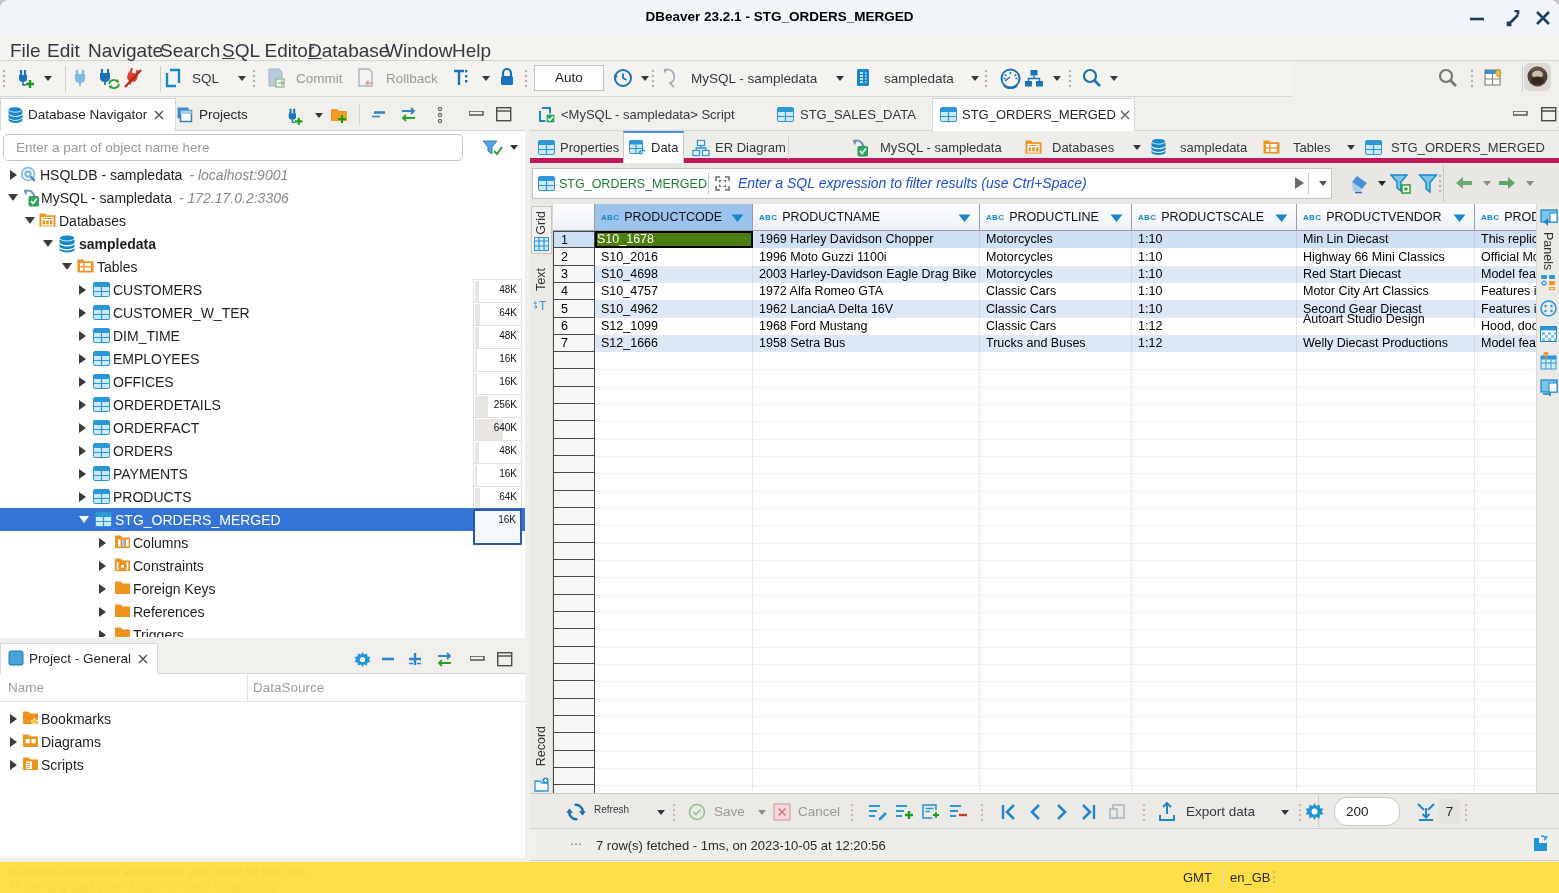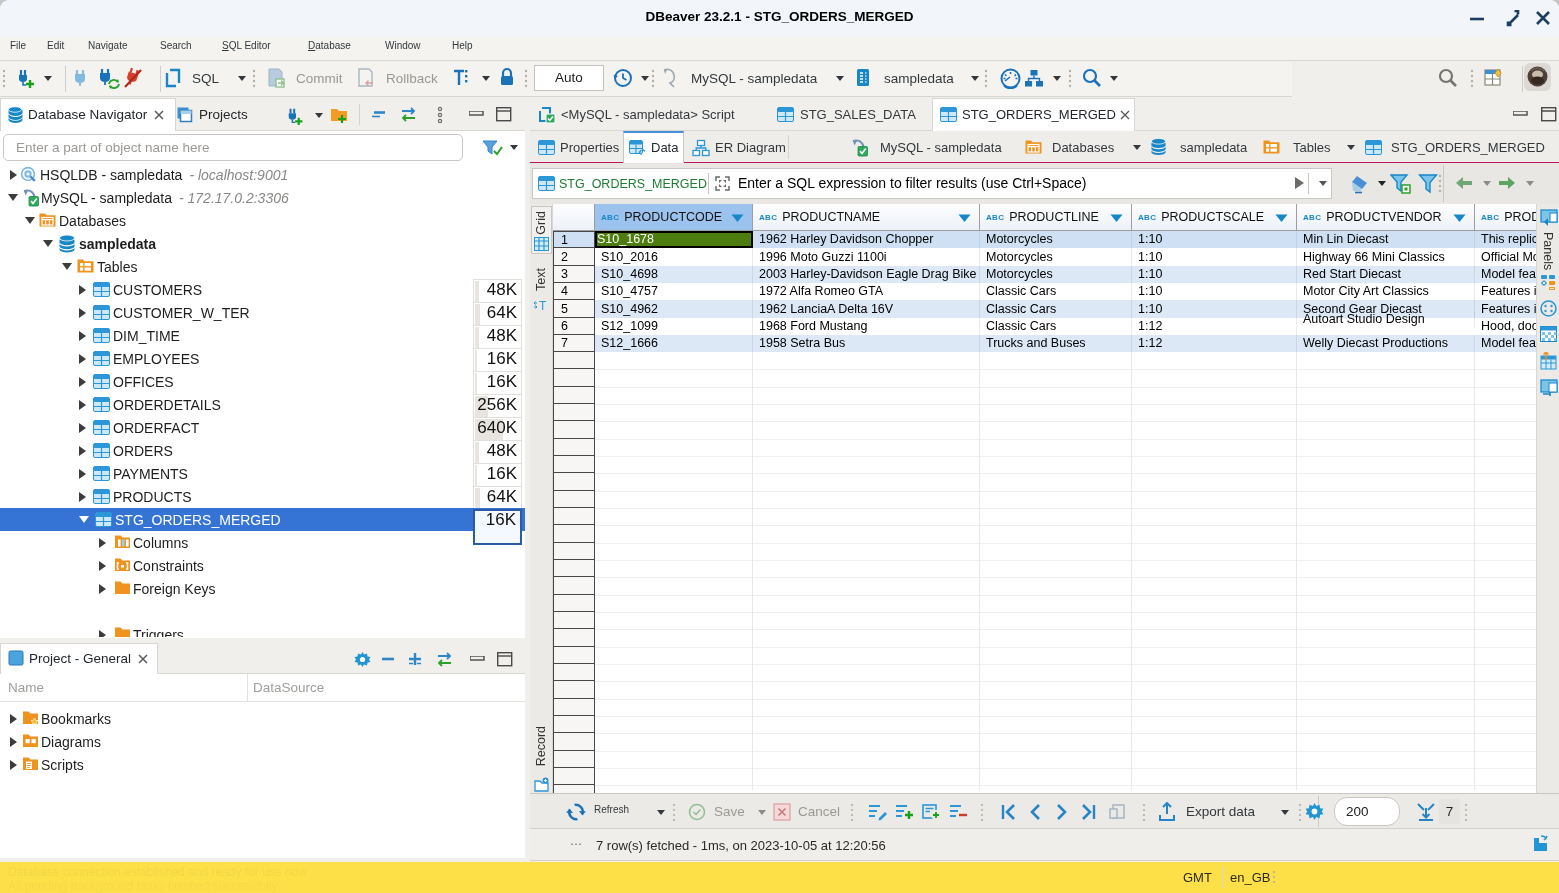--- a/index.html
+++ b/index.html
@@ -4,49 +4,49 @@
 <style>
 * { margin:0; padding:0; box-sizing:border-box; }
 html,body { width:1559px; height:893px; background:#c6c6c6; font-family:"Liberation Sans",sans-serif; overflow:hidden; }
 .win { position:absolute; left:0; top:0; width:1559px; height:893px; border-radius:9px 9px 0 0; overflow:hidden; background:#f1efec; }
 .abs { position:absolute; }
 
 .titlebar { position:absolute; left:0; top:0; width:1559px; height:37px; background:#f2f5fa; }
 .title { position:absolute; left:0; right:0; top:9px; text-align:center; font-size:13.5px; font-weight:bold; color:#000000; }
 
 .menubar { position:absolute; left:0; top:37px; width:1559px; height:24px; background:#f4f3f0; border-bottom:1px solid #d9d7d4; }
-.menubar span { position:absolute; top:3px; font-size:10px; color:#33383d; }
+.menubar span { position:absolute; top:3px; font-size:19px; color:#33383d; }
 
 .toolbar { position:absolute; left:0; top:62px; width:1292px; height:35px; background:#f4f3f0; border-bottom:1px solid #d9d7d4; }
 .sep { width:1px; height:26px; background:#cfcdca; margin:0 6px; }
 .tbtxt { font-size:13.5px; color:#33383d; margin:0 4px; }
 .tbtxt.dis { color:#9a9893; }
 .dd { width:0; height:0; border-left:4.5px solid transparent; border-right:4.5px solid transparent; border-top:5.5px solid #33383d; margin:0 5px; }
 .dd.gray { border-top-color:#8d8b88; }
 .combo { width:70px; height:26px; background:#fff; border:1px solid #c4c2bf; text-align:center; font-size:13.5px; color:#222; line-height:24px; }
 
 .navpanel { position:absolute; left:0; top:98px; width:525px; height:540px; background:#fff; }
 .navtabs { position:absolute; left:0; top:98px; width:525px; height:33px; background:#f1efec; }
 .filterbox { position:absolute; left:3px; top:134px; width:460px; height:27px; background:#fff; border:1px solid #c9c7c4; border-radius:5px; font-size:13.5px; color:#9b9996; line-height:25px; padding-left:12px; }
 .tree { position:absolute; left:0; top:163px; width:525px; }
 .trow { position:absolute; left:0; width:525px; height:23px; display:flex; align-items:center; font-size:14px; color:#1e1e1e; }
 .trow .arr { width:0; height:0; position:absolute; }
 .arr-r { border-top:5px solid transparent; border-bottom:5px solid transparent; border-left:7px solid #3c3c3c; }
 .arr-d { border-left:5.5px solid transparent; border-right:5.5px solid transparent; border-top:7px solid #3c3c3c; }
 .arr-d.white { border-top-color:#fff; }
-.kbox { position:absolute; left:473px; width:49px; height:36px; top:1px; background:#fff; border:1px solid #e2e0dd; font-size:17px; color:#111; text-align:right; line-height:19px; padding-right:4px; }
+.kbox { position:absolute; left:473px; width:49px; height:36px; top:1px; background:#fff; border:1px solid #e2e0dd; font-size:10px; color:#111; text-align:right; line-height:19px; padding-right:4px; }
 .trow.sel { background:#3574d4; color:#fff; }
 .trow.sel .kbox { border:2px solid #2c5aa8; background:#f4f8ff; line-height:17px; }
 
 .projpanel { position:absolute; left:0; top:643px; width:525px; height:215px; background:#fff; }
 .projtabs { position:absolute; left:0; top:643px; width:525px; height:31px; background:#f1efec; }
 .projhead { position:absolute; left:0; top:674px; width:525px; height:28px; background:#fff; border-bottom:1px solid #e4e2df; font-size:13.5px; color:#a09e9b; }
 
 .edittabs { position:absolute; left:530px; top:98px; width:1029px; height:33px; background:#f1efec; }
-.subtabs { position:absolute; left:530px; top:131px; width:1029px; height:32px; background:#efedea; border-bottom:1px solid #be185d; }
+.subtabs { position:absolute; left:530px; top:131px; width:1029px; height:32px; background:#efedea; border-bottom:5px solid #be185d; }
 .filterrow { position:absolute; left:530px; top:163px; width:1029px; height:41px; background:#e9e7e4; }
 
 .gridwrap { position:absolute; left:530px; top:204px; width:1029px; height:589px; background:#fff; }
 .sidebarL { position:absolute; left:530px; top:204px; width:23px; height:589px; background:#eceae7; border-right:1px solid #d9d7d4; }
 .sidebarR { position:absolute; left:1536px; top:204px; width:23px; height:589px; background:#eceae7; border-left:1px solid #d9d7d4; }
 .vtext { writing-mode:vertical-rl; transform:rotate(180deg); font-size:12.5px; color:#333; }
 .vtextR { writing-mode:vertical-rl; font-size:12.5px; color:#333; }
 .ghead { position:absolute; top:204px; height:27px; background:linear-gradient(#fdfdfe,#edf1f7); border-bottom:1px solid #9d9d9d; border-right:1px solid #9d9d9d; display:flex; align-items:center; font-size:12.5px; color:#111; }
 .ghead.sel { background:#9cc3ee; }
 
@@ -534,20 +534,27 @@
           <rect x="7" y="8" width="3" height="2.5" fill="#fff"></rect>
         </svg>
         <span style="margin-left:133px">Constraints</span>
       </div>
     <div class="trow" style="top:414px">
         <span class="arr arr-r" style="left:99px"></span>
         <svg class="abs" style="left:114px;top:3px" width="17" height="15" viewBox="0 0 17 15">
           <path d="M1 1.5 L6.5 1.5 L8.5 3.5 L16 3.5 L16 14 L1 14 Z" fill="#f0921e"></path>
         </svg>
         <span style="margin-left:133px">Foreign Keys</span>
+      </div>
+    <div class="trow" style="top:437px">
+        <span class="arr arr-r" style="left:99px"></span>
+        <svg class="abs" style="left:114px;top:3px" width="17" height="15" viewBox="0 0 17 15">
+          <path d="M1 1.5 L6.5 1.5 L8.5 3.5 L16 3.5 L16 14 L1 14 Z" fill="#f0921e"></path>
+        </svg>
+        <span style="margin-left:133px">References</span>
       </div>
     <div class="trow" style="top:460px">
         <span class="arr arr-r" style="left:99px"></span>
         <svg class="abs" style="left:114px;top:3px" width="17" height="15" viewBox="0 0 17 15">
           <path d="M1 1.5 L6.5 1.5 L8.5 3.5 L16 3.5 L16 14 L1 14 Z" fill="#f0921e"></path>
         </svg>
         <span style="margin-left:133px">Triggers</span>
       </div>
   </div>
   <div id="projtree2"></div>
@@ -732,21 +739,21 @@
     <span class="abs" style="left:29px;top:14px;font-size:12.5px;color:#1c7c33">STG_ORDERS_MERGED</span>
     <div class="abs" style="left:178px;top:10px;width:1px;height:21px;background:#c9c7c4"></div>
     <svg class="abs" style="left:184px;top:12px" width="17" height="17" viewBox="0 0 17 17">
       <g stroke="#6d6b68" stroke-width="1.5" fill="none">
           <path d="M2 6 L2 2 L6 2 M11 2 L15 2 L15 6 M15 11 L15 15 L11 15 M6 15 L2 15 L2 11"></path>
         </g>
       <g fill="#6d6b68">
           <path d="M5 5 L8 5 L5 8 Z M12 5 L12 8 L9 5 Z M12 12 L9 12 L12 9 Z M5 12 L5 9 L8 12 Z"></path>
         </g>
     </svg>
-    <span class="abs" style="left:208px;top:12px;font-size:14px;color:#000000;">Enter a SQL expression to filter results (use Ctrl+Space)</span>
+    <span class="abs" style="left:208px;top:12px;font-size:14px;color:#1d4ed8;font-style:italic">Enter a SQL expression to filter results (use Ctrl+Space)</span>
     <svg class="abs" style="left:763px;top:13px" width="12" height="14">
         <path d="M2 1 L11 7 L2 13 Z" fill="#6d6b68"></path>
       </svg>
     <div class="abs" style="left:778px;top:10px;width:1px;height:21px;background:#c9c7c4"></div>
     <div class="dd abs" style="left:784px;top:18px;border-top-color:#555"></div>
 
     <svg class="abs" style="left:818px;top:11px" width="22" height="20" viewBox="0 0 22 20">
       <path d="M9 2 L19 9 L14 15 L4 8 Z" fill="#4a90d9"></path>
       <path d="M4 8 L14 15 L12 17 L5 17 Z" fill="#a8cce8"></path>
       <path d="M7 18.5 L14 18.5" stroke="#2e6db4" stroke-width="1.6"></path>
@@ -819,21 +826,21 @@
           <path d="M0.5 0.5 L12.5 0.5 L6.5 8 Z" fill="#1787c8"></path>
         </svg>
       </div>
     <div class="ghead" style="left:945px;top:0;width:62px;height:27px;padding-left:6px;border-right:none">
         <span style="font-size:8px;font-weight:bold;color:#1787c8;letter-spacing:0.3px;margin-right:5px;position:relative;top:0.5px">ABC</span>
         <span>PRODU</span>
       </div>
     <div class="abs" style="left:65px;top:27px;width:941px;height:17px;background:#cfe0f4"></div>
     <div class="abs" style="left:23px;top:27px;width:42px;height:17px;background:#cfe0f4;border:1px solid #474747;border-top:1px solid #474747;font-size:12.5px;line-height:17px;padding-left:7px">1</div>
     <div class="abs" style="left:65px;top:27px;width:158px;height:17px;background:#4d7c0f;border:2px solid #000;color:#fff;font-size:12.5px;line-height:13px;overflow:hidden;white-space:nowrap">S10_1678</div>
-    <div class="abs" style="left:223px;top:27px;width:227px;height:17px;border-right:1px solid rgba(130,140,160,0.18);font-size:12.5px;line-height:17px;padding-left:6px;overflow:hidden;white-space:nowrap">1962 Harley Davidson Chopper</div>
+    <div class="abs" style="left:223px;top:27px;width:227px;height:17px;border-right:1px solid rgba(130,140,160,0.18);font-size:12.5px;line-height:17px;padding-left:6px;overflow:hidden;white-space:nowrap">1969 Harley Davidson Chopper</div>
     <div class="abs" style="left:450px;top:27px;width:152px;height:17px;border-right:1px solid rgba(130,140,160,0.18);font-size:12.5px;line-height:17px;padding-left:6px;overflow:hidden;white-space:nowrap">Motorcycles</div>
     <div class="abs" style="left:602px;top:27px;width:165px;height:17px;border-right:1px solid rgba(130,140,160,0.18);font-size:12.5px;line-height:17px;padding-left:6px;overflow:hidden;white-space:nowrap">1:10</div>
     <div class="abs" style="left:767px;top:27px;width:178px;height:17px;border-right:1px solid rgba(130,140,160,0.18);font-size:12.5px;line-height:17px;padding-left:6px;overflow:hidden;white-space:nowrap">Min Lin Diecast</div>
     <div class="abs" style="left:945px;top:27px;width:62px;height:17px;border-right:1px solid rgba(130,140,160,0.18);font-size:12.5px;line-height:17px;padding-left:6px;overflow:hidden;white-space:nowrap">This replic</div>
     <div class="abs" style="left:65px;top:44px;width:941px;height:18px;background:#ffffff"></div>
     <div class="abs" style="left:23px;top:44px;width:42px;height:18px;background:#f7f6f4;border:1px solid #474747;border-top:none;font-size:12.5px;line-height:18px;padding-left:7px">2</div>
     <div class="abs" style="left:65px;top:44px;width:158px;height:18px;border-right:1px solid rgba(130,140,160,0.18);font-size:12.5px;line-height:18px;padding-left:6px;overflow:hidden;white-space:nowrap">S10_2016</div>
     <div class="abs" style="left:223px;top:44px;width:227px;height:18px;border-right:1px solid rgba(130,140,160,0.18);font-size:12.5px;line-height:18px;padding-left:6px;overflow:hidden;white-space:nowrap">1996 Moto Guzzi 1100i</div>
     <div class="abs" style="left:450px;top:44px;width:152px;height:18px;border-right:1px solid rgba(130,140,160,0.18);font-size:12.5px;line-height:18px;padding-left:6px;overflow:hidden;white-space:nowrap">Motorcycles</div>
     <div class="abs" style="left:602px;top:44px;width:165px;height:18px;border-right:1px solid rgba(130,140,160,0.18);font-size:12.5px;line-height:18px;padding-left:6px;overflow:hidden;white-space:nowrap">1:10</div>

